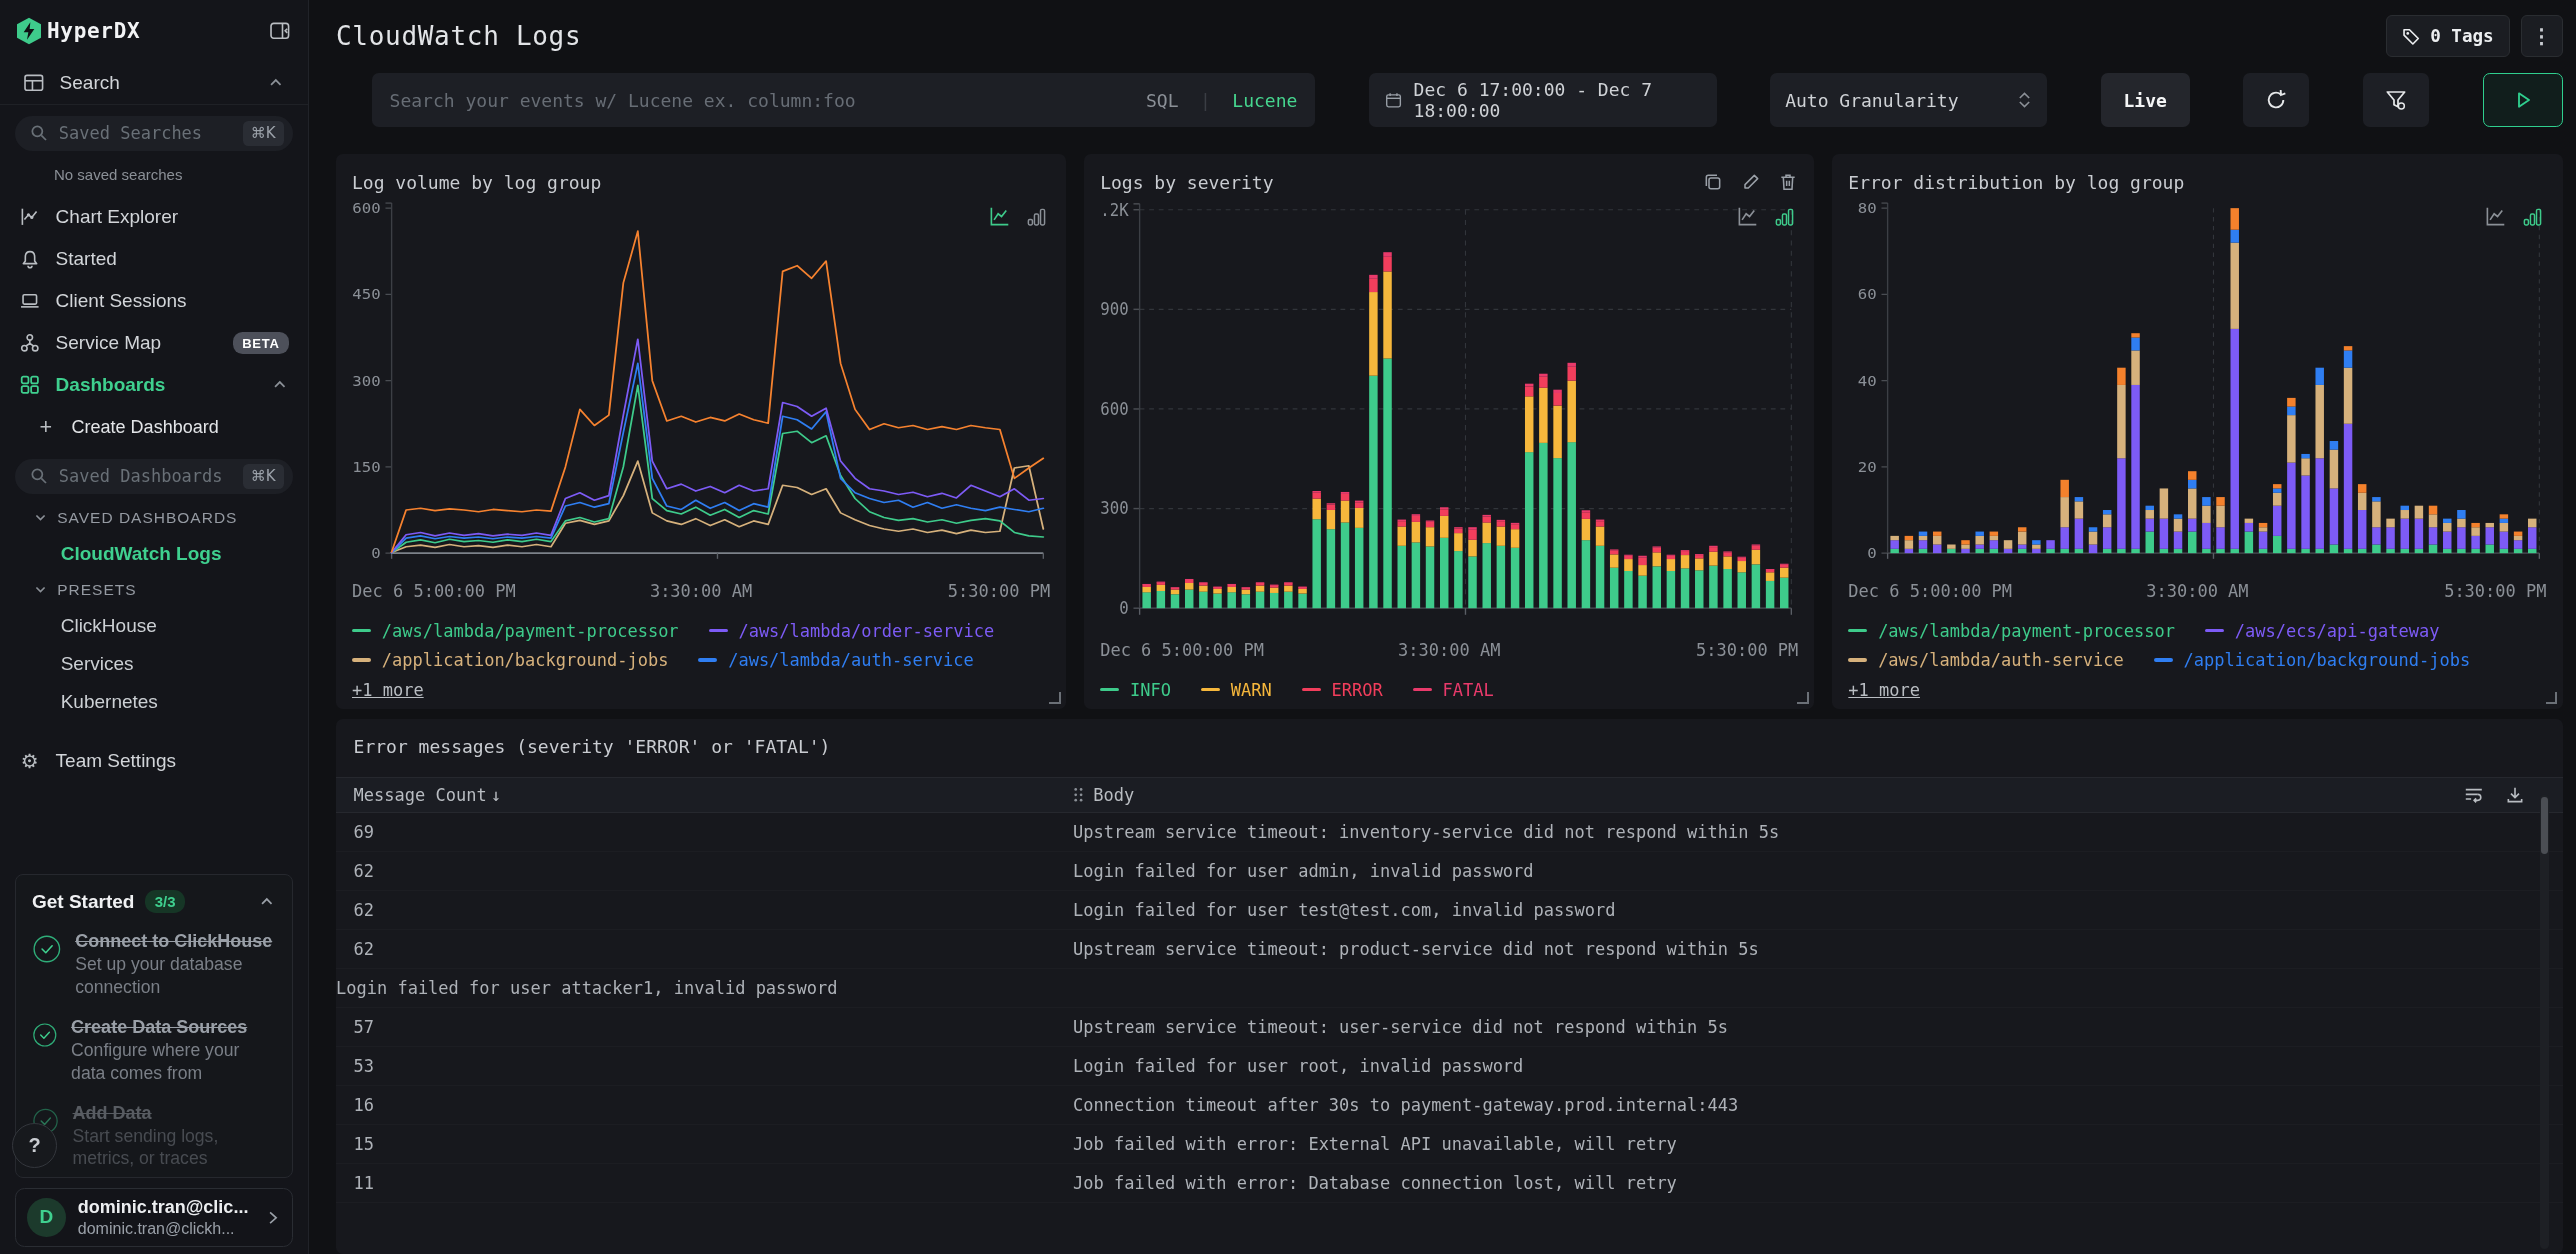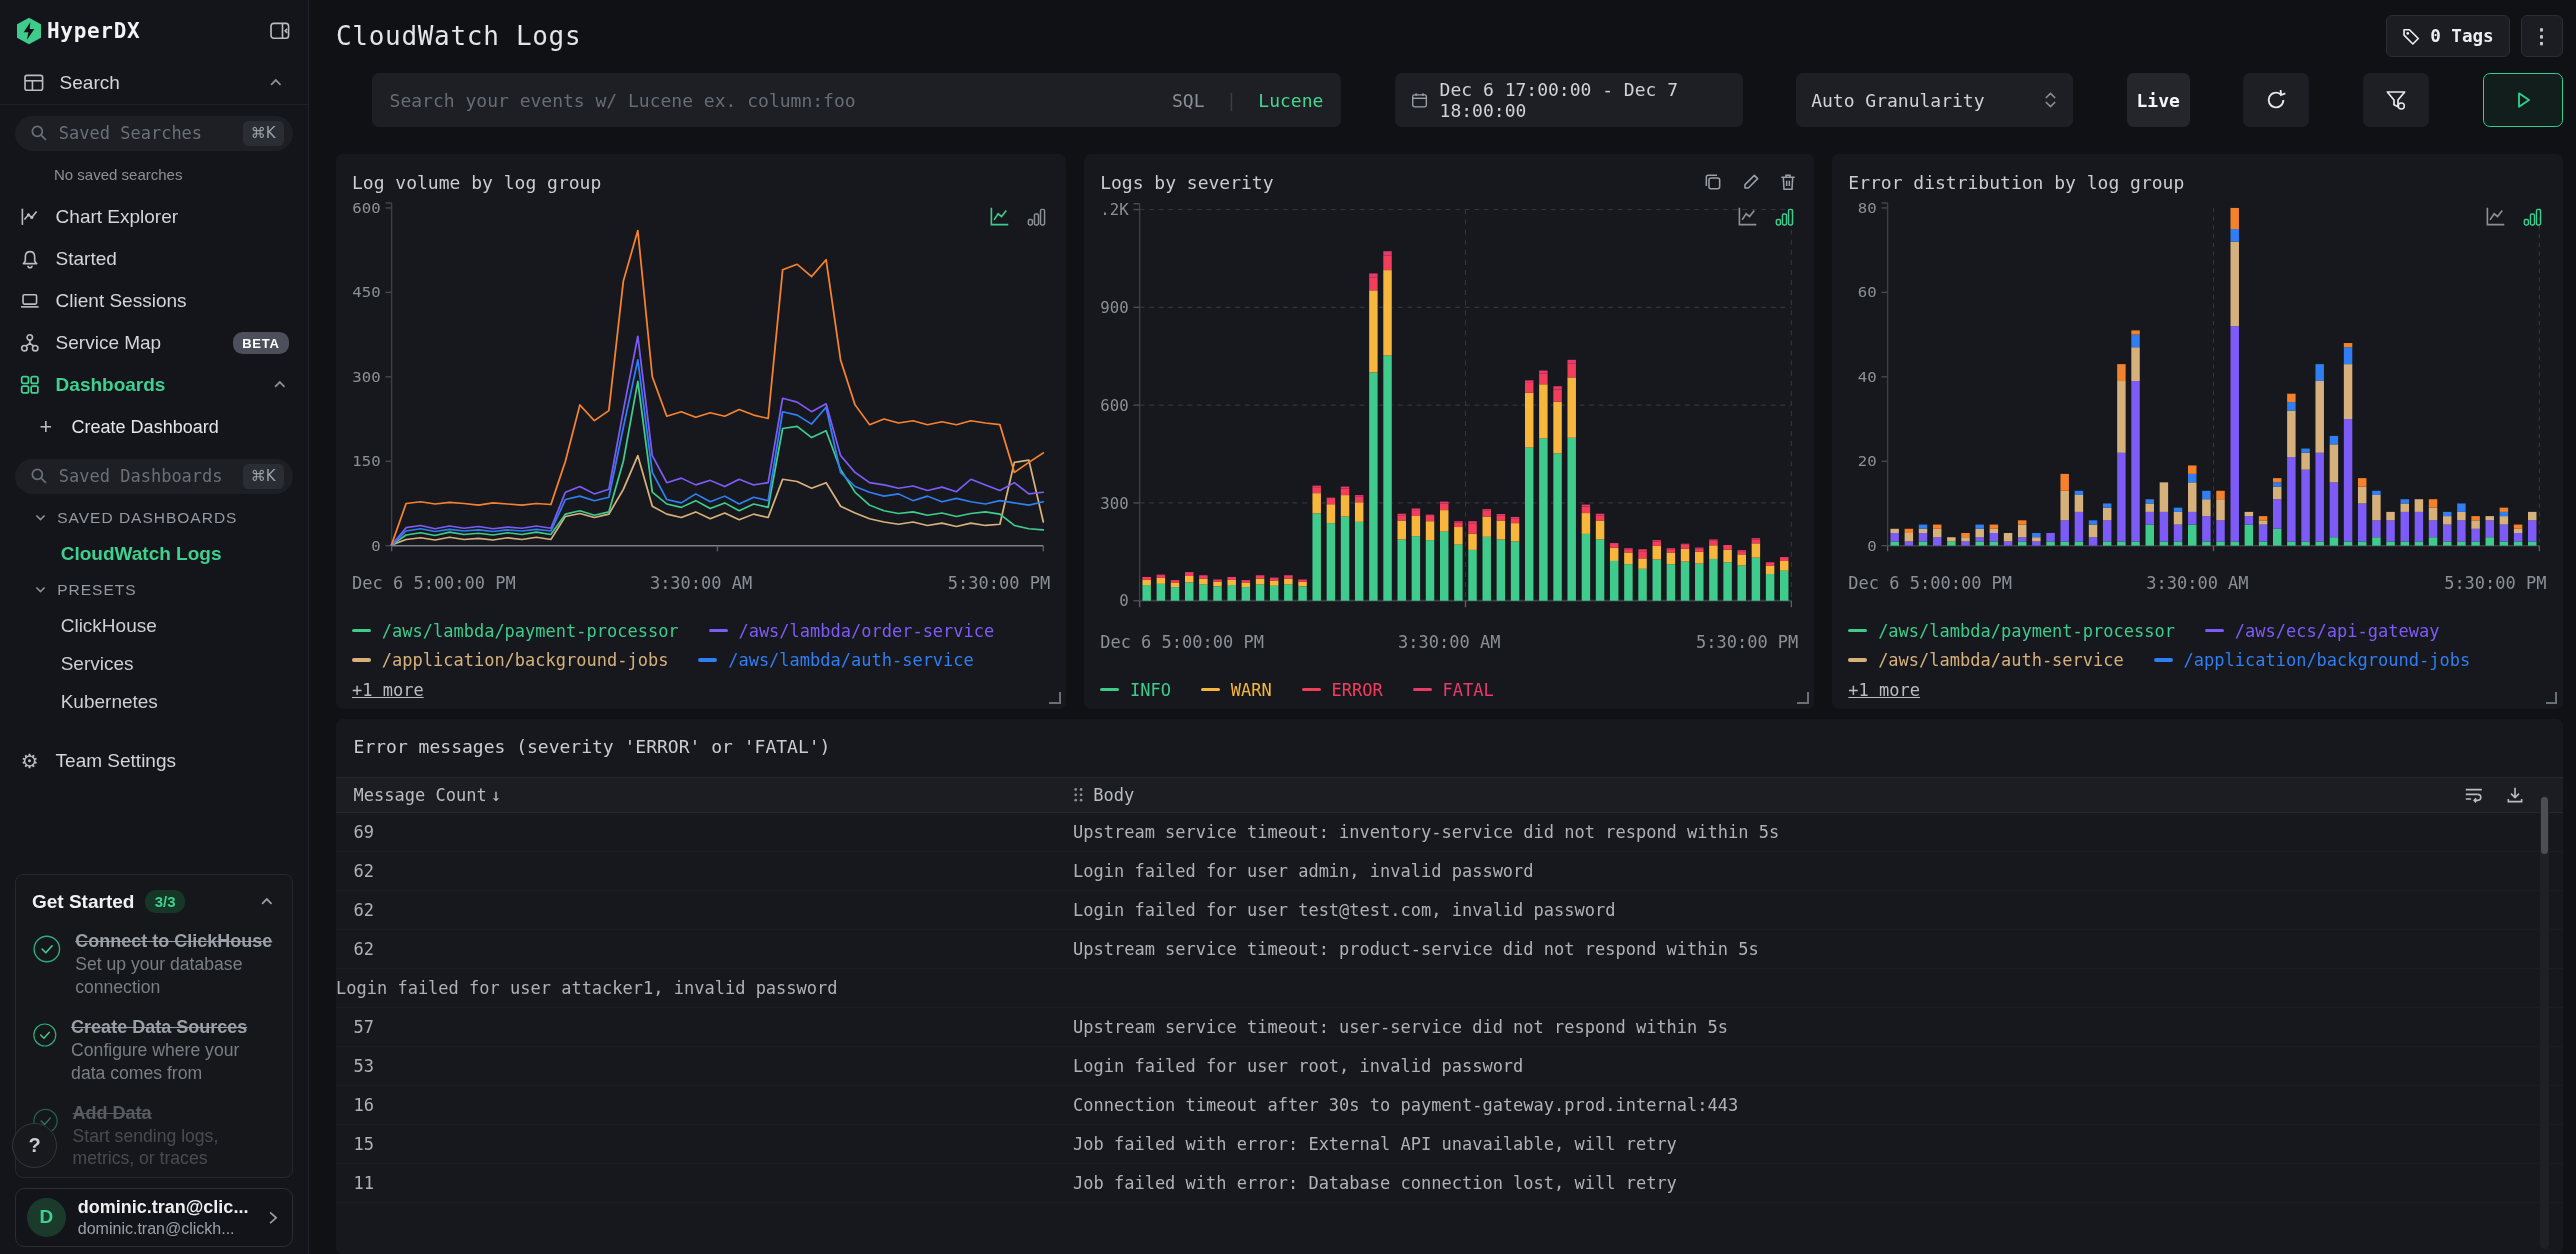--- a/index.html
+++ b/index.html
@@ -55,36 +55,36 @@
   .hdr-kebab{ width:42px; justify-content:center; padding:0; margin-left:10.8px; font-size:20px; color:#c9ccd1; }
 
   .toolbar{ margin-top:16px; display:flex; gap:17.6px; height:54px; }
   .tb-box{ background:var(--input); border-radius:6.8px; display:flex; align-items:center; font-family:"DejaVu Sans Mono","Liberation Mono",monospace; font-size:18px; color:#cfd2d6;margin-left:36px; }
   .search-field{ flex:1; padding:0 17.6px; gap:12px; cursor:text; }
   .search-field .ph{ flex:1; color:#676d75; }
   .lang-sql{ color:#8b9097; } .lang-div{ color:#3a3d44; padding:0 9.5px; } .lang-lucene{ color:#46d68f; }
   .date-field{ width:348px; padding:0 16px; gap:12px; cursor:pointer; }
   .gran-field{ width:277px; padding:0 15px; gap:9.5px; cursor:pointer; }
   .gran-field .lbl{ flex:1; }
-  .live-btn{ width:63px; justify-content:center; font-weight:bold; color:#f4f5f6; background:#24262c; cursor:pointer; }
+  .live-btn{ width:89px; justify-content:center; font-weight:bold; color:#f4f5f6; background:#24262c; cursor:pointer; }
   .icon-btn{ width:66px; justify-content:center; cursor:pointer; }
   .play-btn{ width:80px; justify-content:center; background:rgba(47,207,142,.07); border:1.4px solid #2fcf8e; cursor:pointer; }
 
   .charts-row{ margin-top:27px; display:grid; grid-template-columns:repeat(3,1fr); gap:18px; height:555px; }
   .panel{ background:var(--panel); border-radius:6.8px; padding:12px 16px 9.5px; position:relative; display:flex; flex-direction:column; min-width:0; }
   .panel::after{ content:""; position:absolute; right:5.4px; bottom:5.4px; width:9.5px; height:9.5px; border-right:2.7px solid #6b7077; border-bottom:2.7px solid #6b7077; }
   .panel-head{ height:32px; display:flex; align-items:center; }
   .panel-title{ font-family:"DejaVu Sans Mono","Liberation Mono",monospace; font-size:18px; color:var(--mono-c); flex:1; }
   .panel-actions{ display:flex; gap:17.6px; align-items:center; }
   .chart-area{ flex:1; position:relative; }
   .chart-area svg.plot{ position:absolute; inset:0; width:100%; height:100%; }
   .chart-toggles{ position:absolute; top:6.8px; right:4px; display:flex; gap:13.5px; align-items:flex-end; z-index:2; }
   .xlabels{ height:26px; position:relative; font-family:"DejaVu Sans Mono","Liberation Mono",monospace; font-size:17px; color:#8b9097; }
   .xlabels .xl{ position:absolute; top:2.7px; } .xl.l{ left:0; } .xl.c{ left:50%; transform:translateX(-50%); } .xl.r{ right:0; }
-  .legend{ margin-top:24px; display:flex; flex-wrap:wrap; column-gap:30px; row-gap:9.5px; align-items:flex-start; font-family:"DejaVu Sans Mono","Liberation Mono",monospace; font-size:17px; }
+  .legend{ margin-top:16px; display:flex; flex-wrap:wrap; column-gap:30px; row-gap:9.5px; align-items:flex-start; font-family:"DejaVu Sans Mono","Liberation Mono",monospace; font-size:17px; }
   .lg-item{ display:inline-flex; align-items:center; gap:10.8px; cursor:pointer; }
   .lg-dash{ width:19px; height:3.4px; border-radius:2px; }
   .lg-more{ color:#b9bdc2; text-decoration:underline; cursor:pointer; }
 
   .table-panel{ margin-top:9.5px; background:var(--panel); border-radius:6.8px; padding:17.6px 0 0; flex:1; overflow:hidden; position:relative; display:flex; flex-direction:column; }
   .table-title{ font-family:"DejaVu Sans Mono","Liberation Mono",monospace; font-size:18px; color:var(--mono-c); padding:0 17.6px; margin-bottom:20px; }
   .thead{ background:#1b1d23; border-top:0.7px solid #26282e; border-bottom:0.7px solid #26282e; height:36px; display:flex; align-items:center; font-family:"DejaVu Sans Mono","Liberation Mono",monospace; font-size:17px; color:#b9bdc2; }
   .tc1{ width:737px; padding-left:17.6px; flex-shrink:0; }
   .tc2{ flex:1; display:flex; align-items:center; gap:9.5px; min-width:0; }
   .thead-icons{ display:flex; gap:20px; margin-right:38px; align-items:center; }

